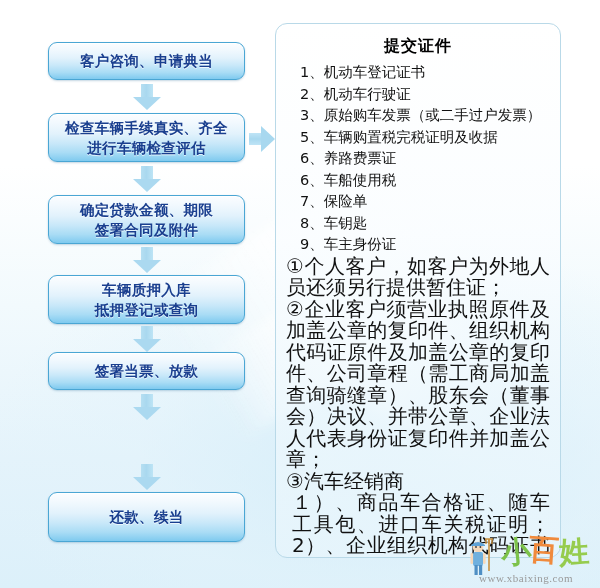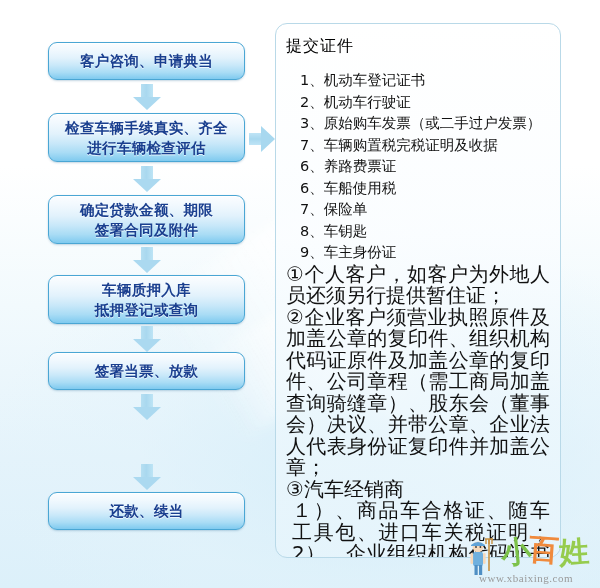--- a/index.html
+++ b/index.html
@@ -148,24 +148,25 @@
     border-radius: 12px;
     background: linear-gradient(to bottom,
         rgba(255,255,255,0.92) 0%,
         rgba(250,253,255,0.85) 40%,
         rgba(238,248,253,0.80) 70%,
         rgba(231,245,252,0.80) 100%);
     padding: 12px 10px 6px 10px;
     overflow: hidden;
   }
   #panel-title {
-    font-weight: normal;
+    text-align: center;
+    font-weight: bold;
     font-size: 16px;
     color: #000000;
-    margin-bottom: 13px;
+    margin-bottom: 5px;
     letter-spacing: 1px;
   }
   .numbered-list {
     margin: 0;
     padding: 0;
     list-style: none;
   }
   .numbered-list li {
     font-size: 14.5px;
     line-height: 21.5px;
@@ -289,34 +290,34 @@
     <div class="shaft"></div>
       <div class="head"></div>
   </div>
 
 
   <div class="arrow-down" id="arr-6" style="top: 464px;">
     <div class="shaft"></div>
       <div class="head"></div>
   </div>
 
-  <div class="flow-box" id="box-7" style="top: 492px; height: 38px;">
+  <div class="flow-box" id="box-7" style="top: 492px; height: 50px;">
     <div>
       <span class="label-line">还款、续当</span>
     </div>
   </div>
 
   <div id="info-panel">
     <div id="panel-title">提交证件</div>
 
     <ul class="numbered-list">
       <li>1、机动车登记证书</li>
       <li>2、机动车行驶证</li>
       <li>3、原始购车发票（或二手过户发票）</li>
-      <li>7、车辆购置税完税证明及收据</li>
+      <li>5、车辆购置税完税证明及收据</li>
       <li>6、养路费票证</li>
       <li>6、车船使用税</li>
       <li>7、保险单</li>
       <li>8、车钥匙</li>
       <li>9、车主身份证</li>
     </ul>
 
     <p class="para">①个人客户，如客户为外地人员还须另行提供暂住证；</p>
     <p class="para">②企业客户须营业执照原件及加盖公章的复印件、组织机构代码证原件及加盖公章的复印件、公司章程（需工商局加盖查询骑缝章）、股东会（董事会）决议、并带公章、企业法人代表身份证复印件并加盖公章；</p>
     <p class="para">③汽车经销商</p>

